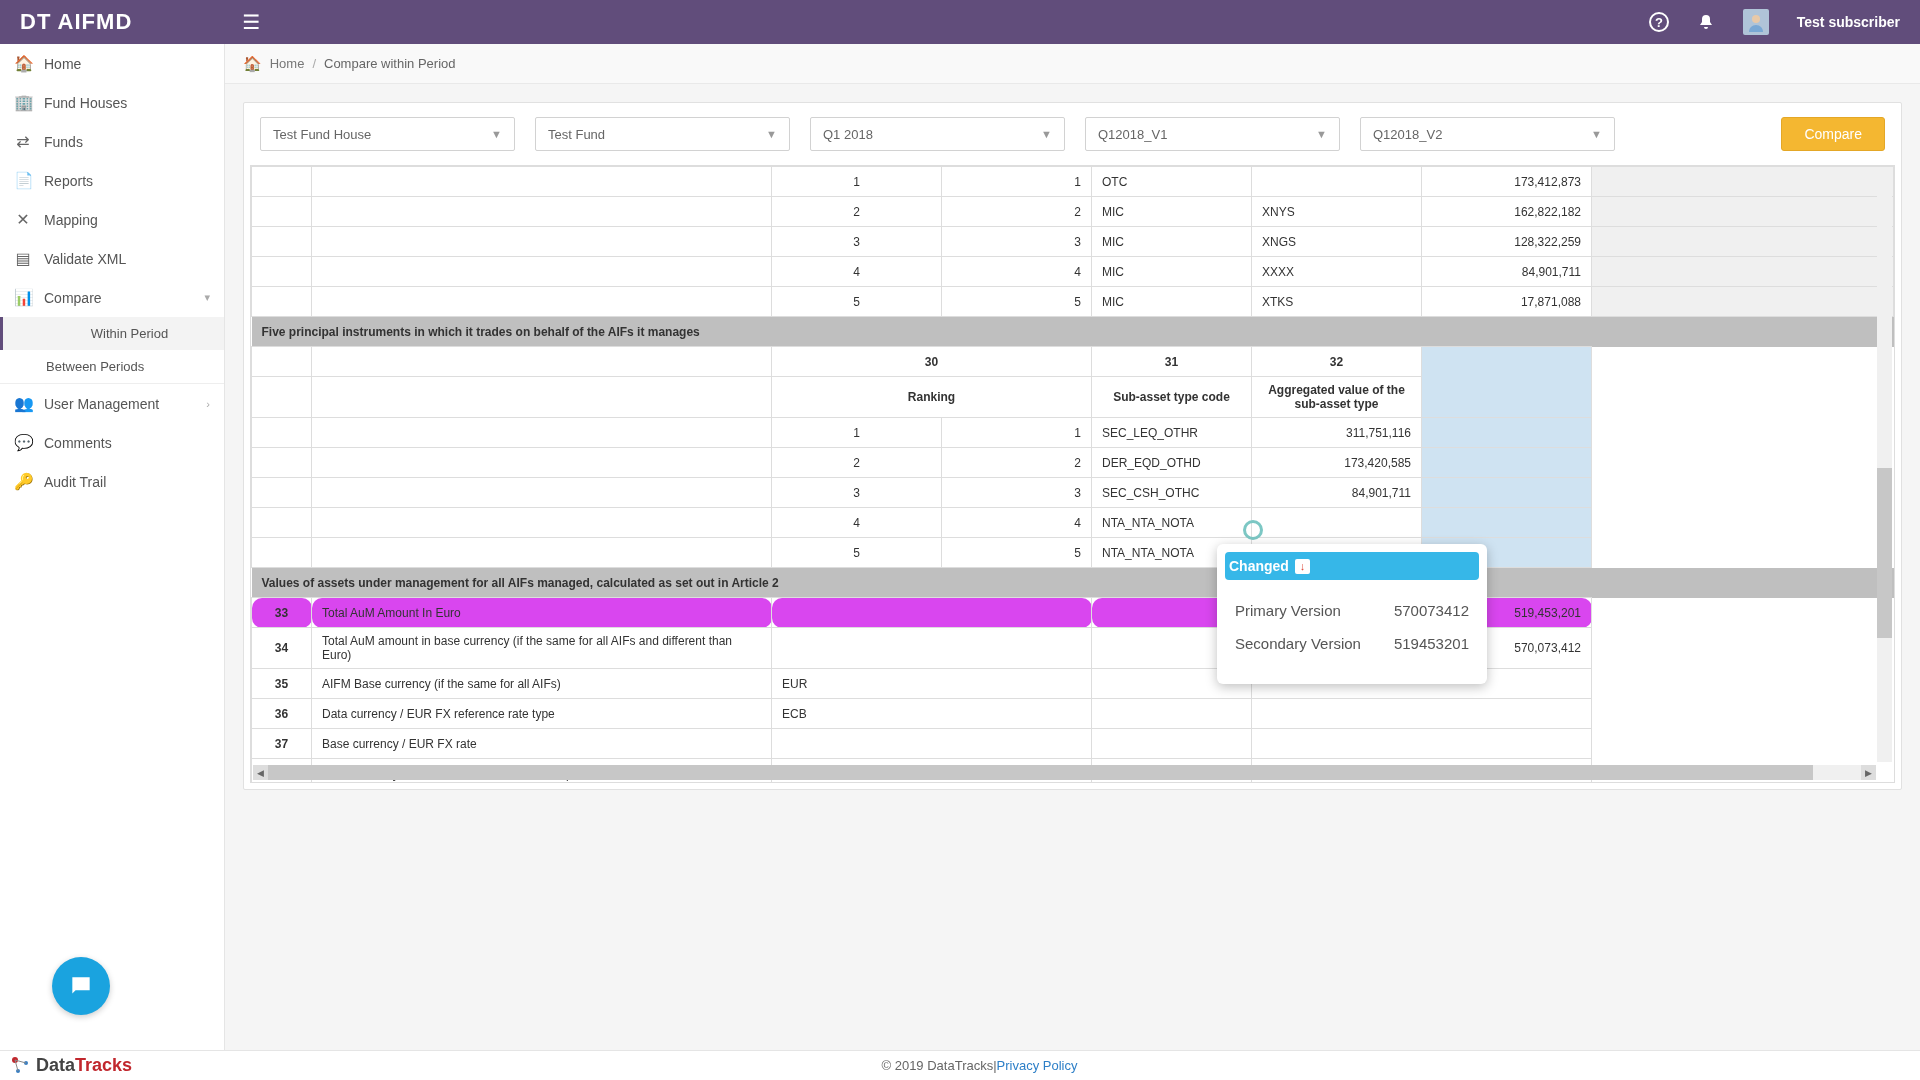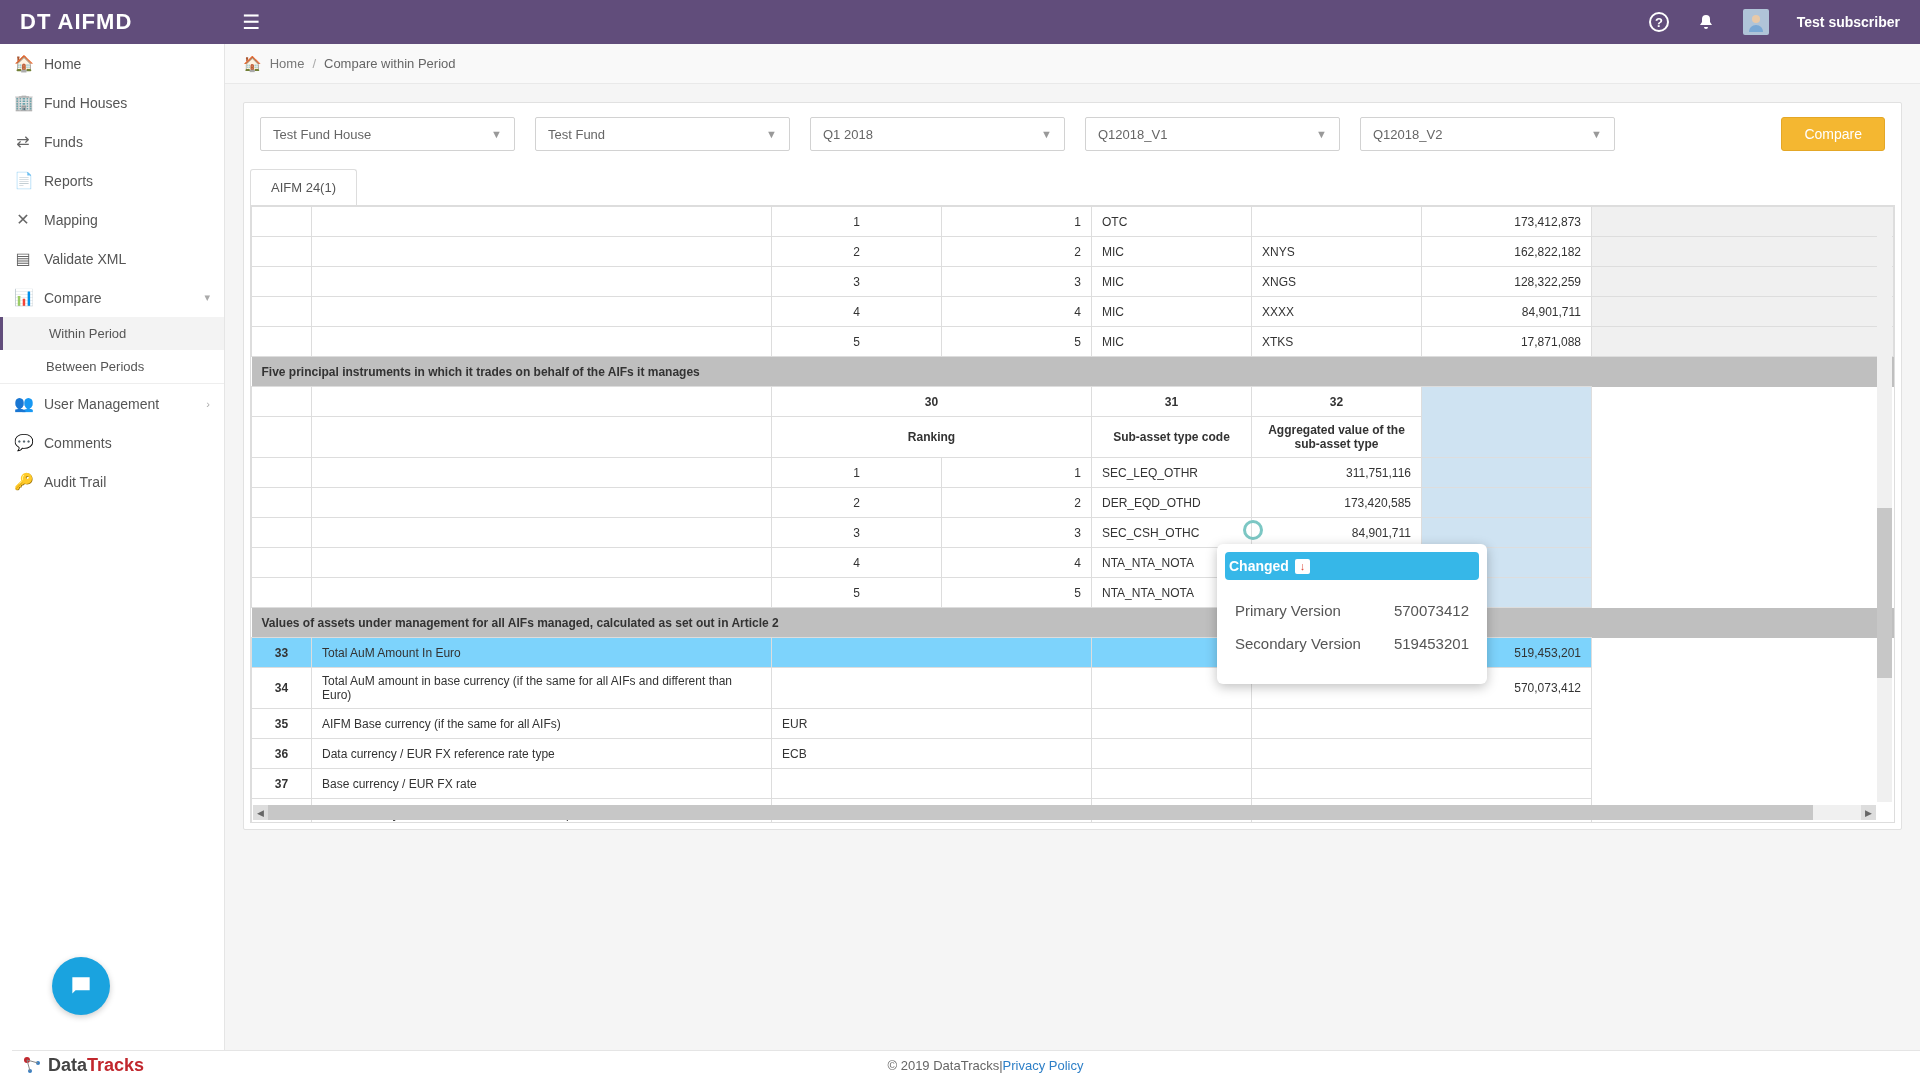--- a/index.html
+++ b/index.html
@@ -13,21 +13,21 @@
 .header-icon { font-size: 18px; cursor: pointer; }
 .avatar { width: 26px; height: 26px; background: #b0c4d8; border-radius: 2px; display: flex; align-items: center; justify-content: center; color: #4a6; }
 .user-name { font-size: 14px; font-weight: 600; }
 
 
 .sidebar { position: absolute; left: 0; top: 44px; bottom: 0; width: 225px; background: #fff; border-right: 1px solid #e5e5e5; }
 .nav-item { display: flex; align-items: center; padding: 10px 14px; color: #555; cursor: pointer; gap: 12px; font-size: 14px; }
 .nav-icon { width: 18px; text-align: center; font-size: 16px; color: #666; }
 .nav-chevron { margin-left: auto; font-size: 11px; color: #aaa; }
 .nav-sub { padding-left: 46px; font-size: 13px; padding-top: 9px; padding-bottom: 9px; }
-.nav-sub.active { border-left: 3px solid #614d7b; background: #f3f3f3; }
+.nav-sub.active { border-left: 3px solid #614d7b; background: #f3f3f3; justify-content: center; }
 .nav-group-border { border-bottom: 1px solid #eee; }
 
 
 .chat-fab { position: absolute; left: 52px; bottom: 65px; width: 58px; height: 58px; border-radius: 50%; background: #1aa3df; display: flex; align-items: center; justify-content: center; color: #fff; font-size: 24px; box-shadow: 0 2px 6px rgba(0,0,0,0.2); cursor: pointer; }
 
 
 .content { position: absolute; left: 225px; right: 0; top: 44px; bottom: 30px; }
 .breadcrumb { height: 40px; display: flex; align-items: center; padding: 0 18px; background: #f9f9f9; border-bottom: 1px solid #e9e9e9; gap: 8px; color: #666; }
 .breadcrumb .sep { color: #aaa; }
 .breadcrumb .crumb-link { color: #777; cursor: pointer; }
@@ -52,41 +52,41 @@
 .col-label { width: 460px; }
 .col-num { text-align: center; width: 170px; }
 .col-subnum { text-align: center; width: 150px; }
 .col-code { width: 160px; }
 .col-mic { width: 160px; }
 .col-value { text-align: right; width: 170px; }
 .col-extra { background: #f0f0f0; }
 .section-head { background: #bfbfbf; font-weight: bold; }
 .section-head td { border: none; padding: 4px 10px; }
 .sub-header th { text-align: center; font-weight: bold; background: #fff; }
-.highlight-row td { background: #7dd3fc; }
+.highlight-row td { background: #d946ef; border-radius: 10px; }
 .highlight-blue { background: #cfe3f2 !important; }
 .data-scroll { position: absolute; right: 2px; top: 2px; bottom: 20px; width: 15px; background: #f0f0f0; }
 .data-scroll-thumb { position: absolute; top: 300px; width: 100%; height: 170px; background: #c7c7c7; }
 .hscroll { position: absolute; left: 2px; right: 18px; bottom: 2px; height: 15px; background: #f0f0f0; display: flex; align-items: center; }
 .hscroll-btn { width: 15px; height: 15px; background: #ddd; display: flex; align-items: center; justify-content: center; font-size: 9px; color: #666; }
 .hscroll-track { flex: 1; height: 100%; position: relative; }
 .hscroll-thumb { position: absolute; left: 0; width: 97%; height: 100%; background: #c7c7c7; }
 
 
 .tooltip { position: absolute; left: 992px; top: 500px; width: 270px; background: #fff; border-radius: 6px; box-shadow: 0 3px 12px rgba(0,0,0,0.25); z-index: 50; padding-bottom: 18px; }
 .tooltip-head { background: #36b7e8; margin: 8px; border-radius: 4px; color: #fff; padding: 6px 4px; font-weight: 600; display: flex; align-items: center; gap: 6px; font-size: 14px; }
 .tooltip-body { padding: 6px 18px; }
 .tool-row { display: flex; justify-content: space-between; padding: 8px 0; font-size: 15px; color: #555; }
 .down-badge { width: 15px; height: 15px; background: #fff; color: #d43; border-radius: 2px; display: inline-flex; align-items: center; justify-content: center; font-size: 11px; font-weight: bold; }
 
 
 .click-ring { position: absolute; left: 1018px; top: 476px; width: 20px; height: 20px; border: 3px solid #7cc7c4; border-radius: 50%; z-index: 40; }
 
 
-.footer { position: absolute; bottom: 0; left: 12px; right: 0; height: 30px; background: #fff; border-top: 1px solid #e5e5e5; display: flex; align-items: center; justify-content: center; font-size: 13px; color: #666; padding-left: 39px; }
+.footer { position: absolute; bottom: 0; left: 0; right: 0; height: 30px; background: #fff; border-top: 1px solid #e5e5e5; display: flex; align-items: center; justify-content: center; font-size: 13px; color: #666; padding-left: 39px; }
 .footer a { color: #2d7fc7; text-decoration: none; }
 .footer-logo { position: absolute; left: 10px; display: flex; align-items: center; font-weight: bold; font-size: 18px; color: #444; }
 .footer-logo .dt-red { color: #c1272d; }
 .footer-logo-icon { margin-right: 4px; }
 
 svg { display: block; }
 </style>
 </head>
 <body>
 
@@ -198,23 +198,20 @@
           <span>Q12018_V1</span>
           <span class="caret">▼</span>
         </div>
       <div class="select-box">
           <span>Q12018_V2</span>
           <span class="caret">▼</span>
         </div>
       <button class="compare-btn">Compare</button>
     </div>
 
-    <div class="tab-strip">
-      <div class="tab">AIFM 24(1)</div>
-    </div>
 
     <div class="data-box">
       <table class="data-table">
         <tbody id="tbody">
             <tr>
               <td class="col-idx"></td>
               <td class="col-label"></td>
               <td class="col-num">1</td>
               <td class="col-subnum" style="text-align: right;">1</td>
               <td class="col-code">OTC</td>

